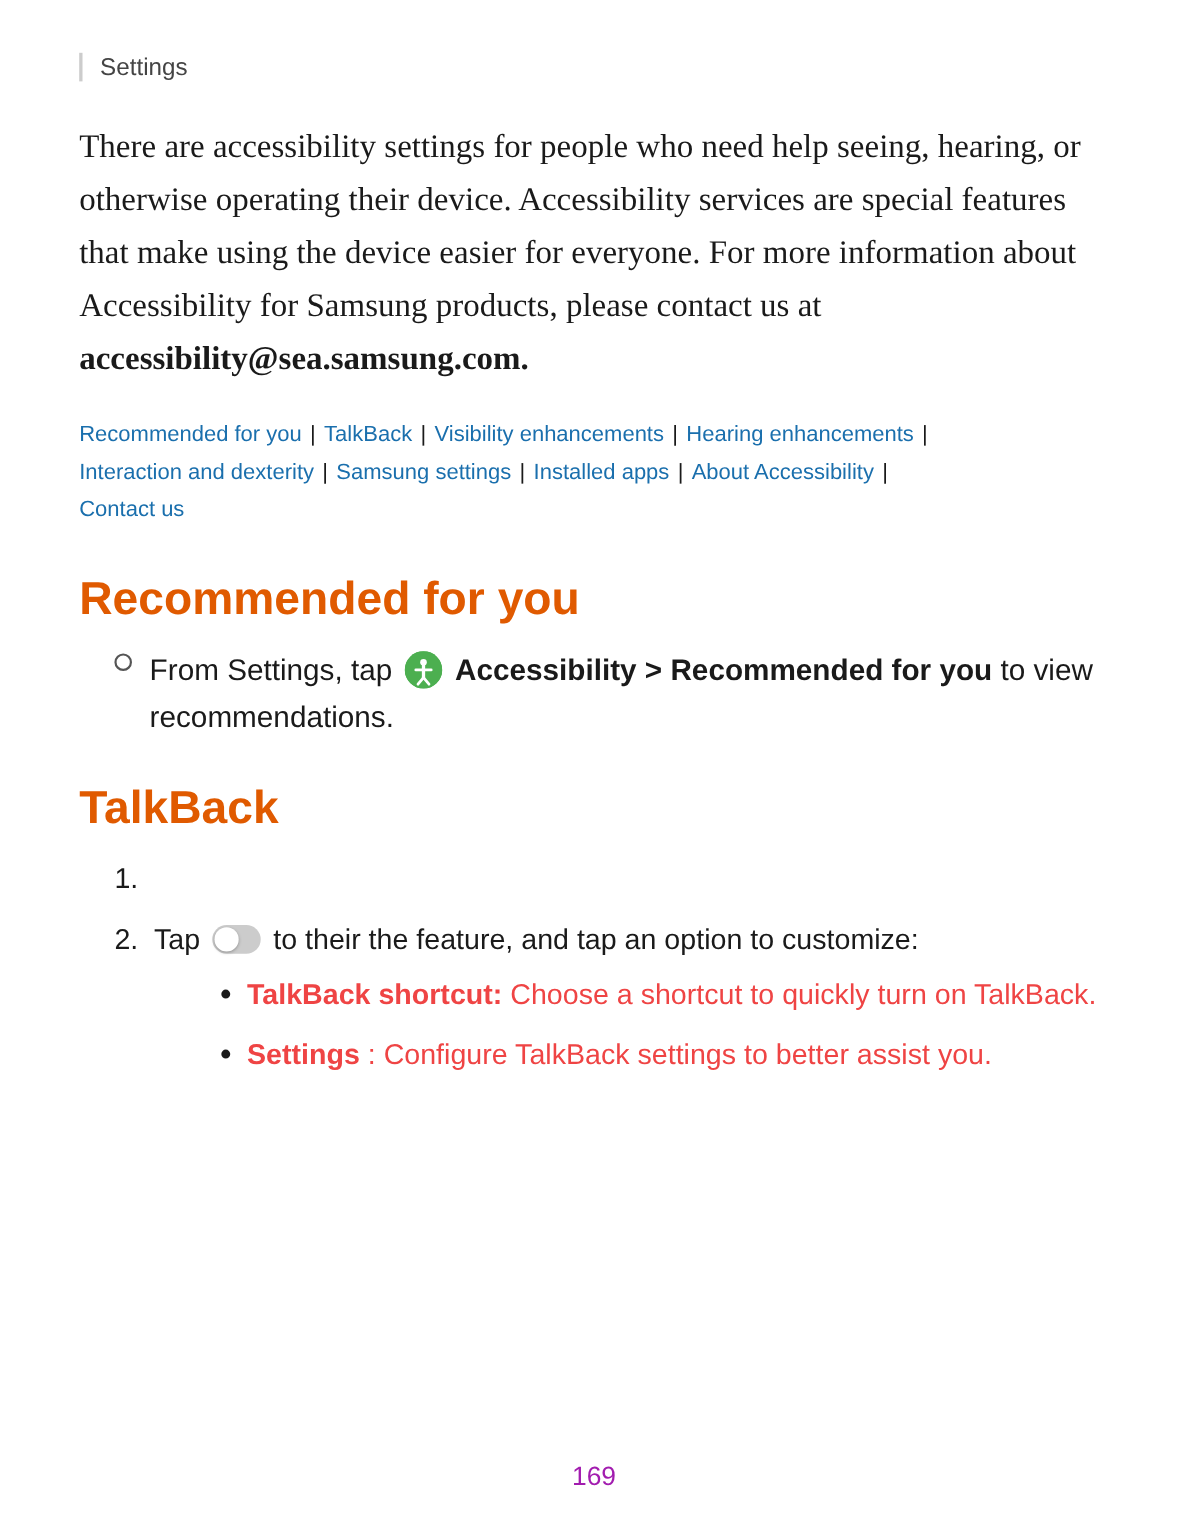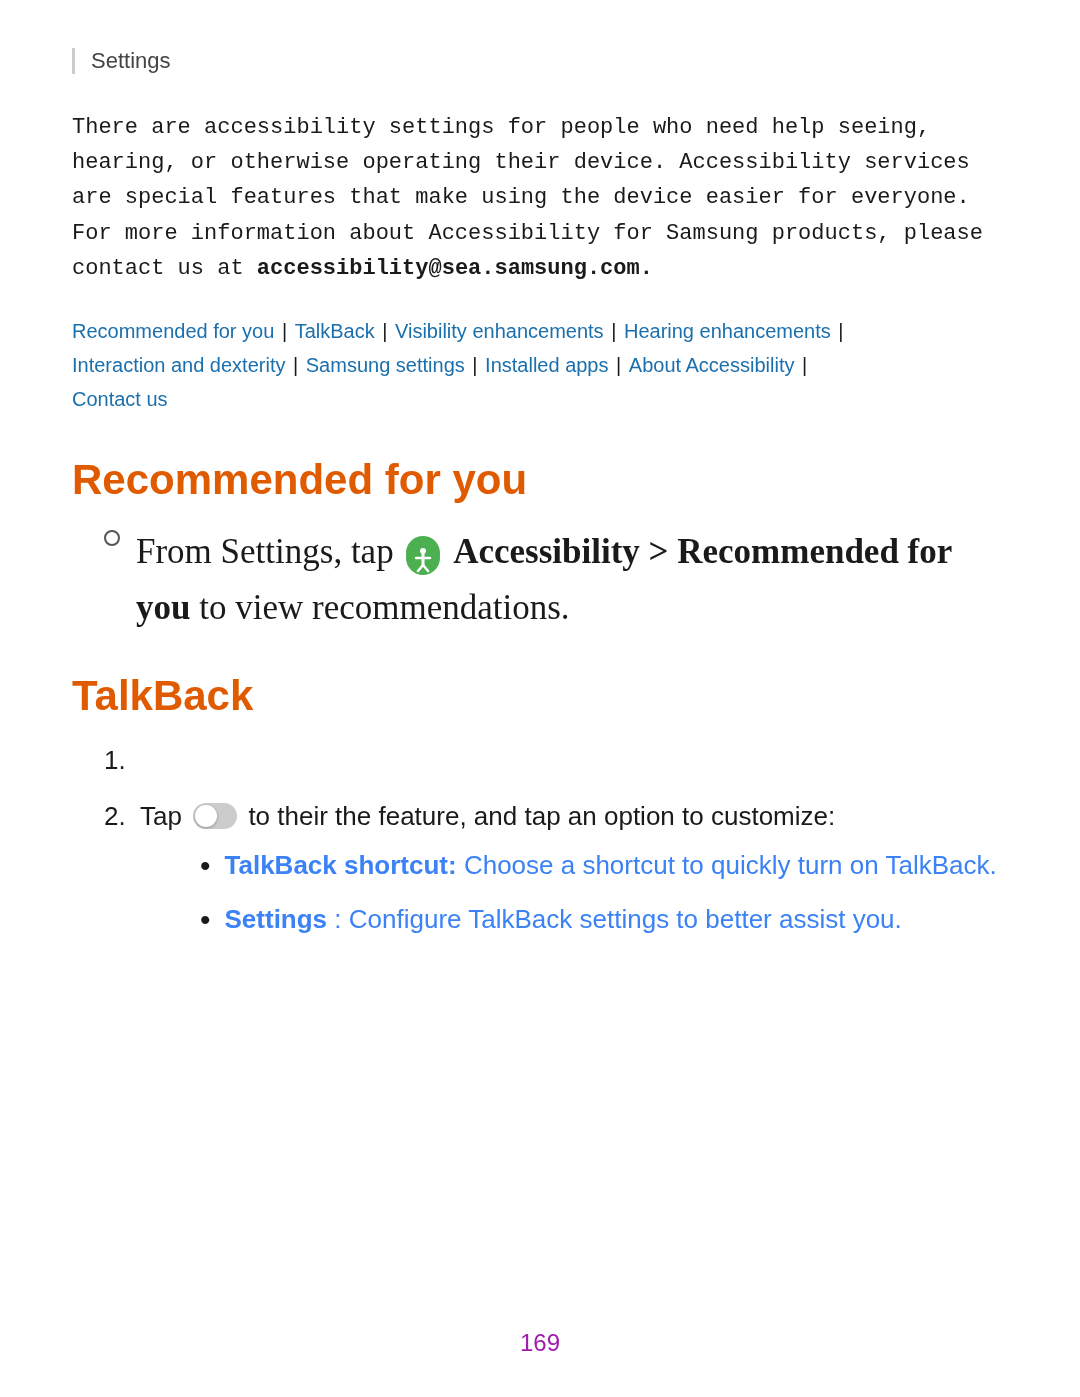--- a/index.html
+++ b/index.html
@@ -37,22 +37,22 @@
     .page-title {
       font-family: 'Arial', sans-serif;
       font-size: 72px;
       font-weight: 300;
       color: #1a1a1a;
       margin-bottom: 32px;
       line-height: 1.1;
     }
 
     .intro-paragraph {
-      font-family: Liberation Mono, monospace;
-      font-size: 22px;
+      font-family: Liberation Serif, serif;
+      font-size: 30px;
       line-height: 1.6;
       color: #1a1a1a;
       margin-bottom: 28px;
     }
 
     .bold-email {
       font-weight: bold;
     }
 
     .nav-links {
@@ -100,22 +100,22 @@
       width: 16px;
       height: 16px;
       border: 2px solid #555555;
       border-radius: 50%;
       margin-right: 16px;
       margin-top: 6px;
       flex-shrink: 0;
     }
 
     .list-item-text {
-      font-family: Liberation Serif, serif;
-      font-size: 35px;
+      font-family: Liberation Sans, sans-serif;
+      font-size: 27px;
       line-height: 1.6;
       color: #1a1a1a;
     }
 
     .list-item-text .bold-text {
       font-weight: bold;
     }
 
     .accessibility-icon {
       display: inline-block;
@@ -206,21 +206,21 @@
       line-height: 1.4;
       margin-right: 14px;
       color: #1a1a1a;
       flex-shrink: 0;
     }
 
     .bullet-text {
       font-family: 'Arial', sans-serif;
       font-size: 26px;
       line-height: 1.6;
-      color: #3b82f6;
+      color: #ef4444;
     }
 
     .bullet-text .bold-text {
       font-weight: bold;
     }
 
     .page-number {
       position: absolute;
       bottom: 40px;
       left: 50%;

